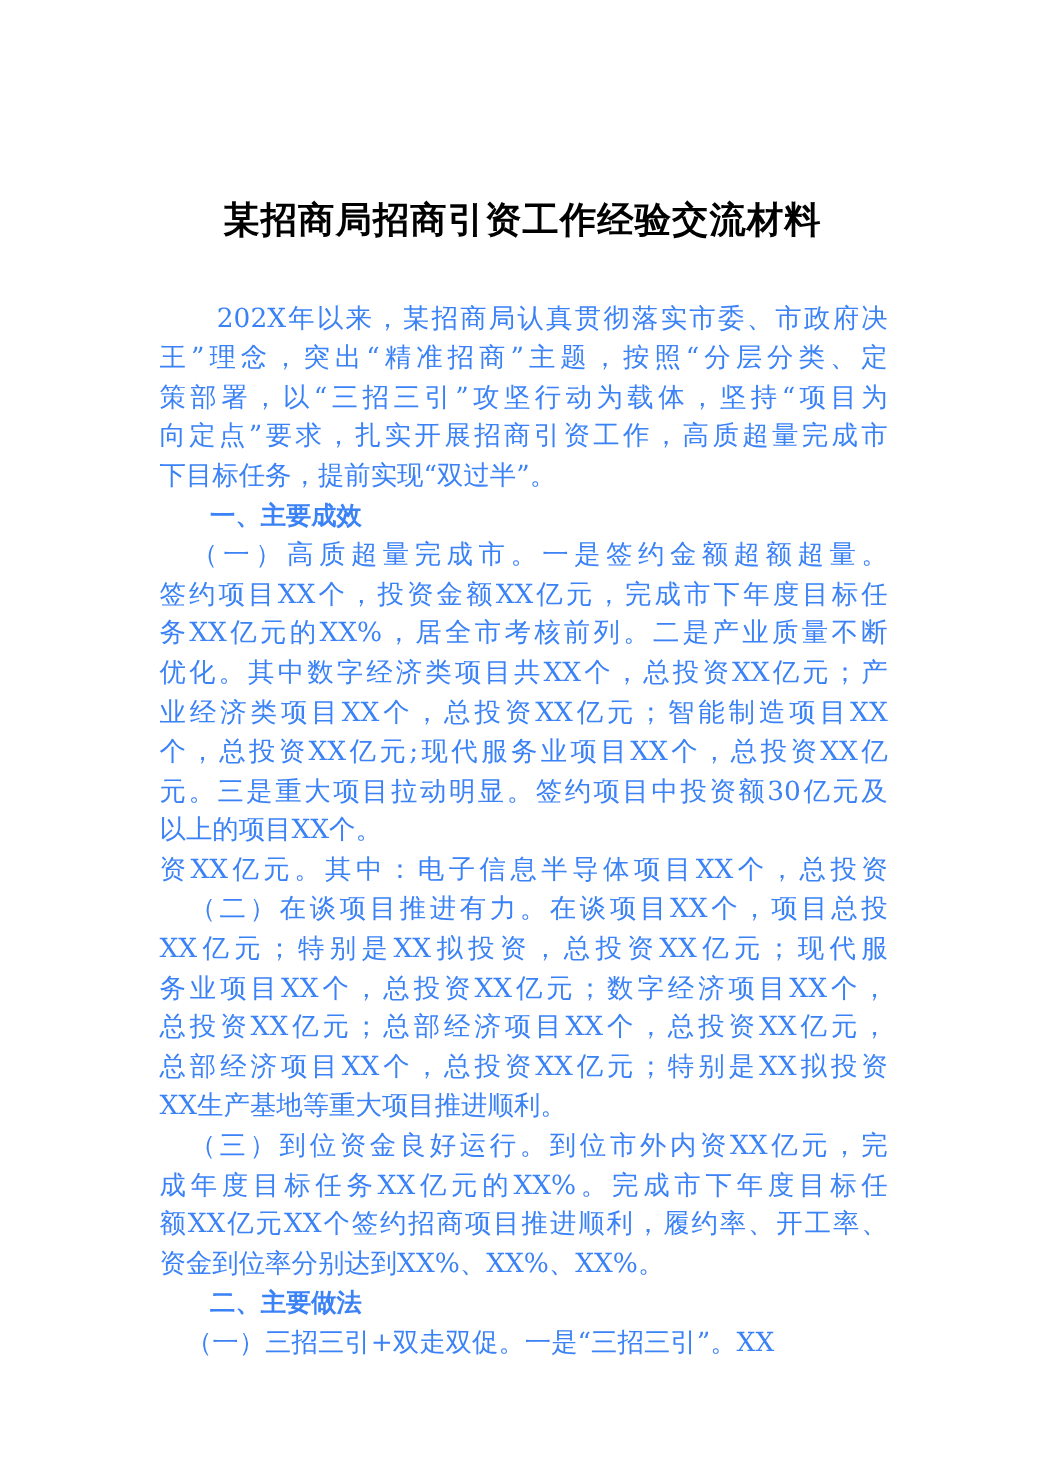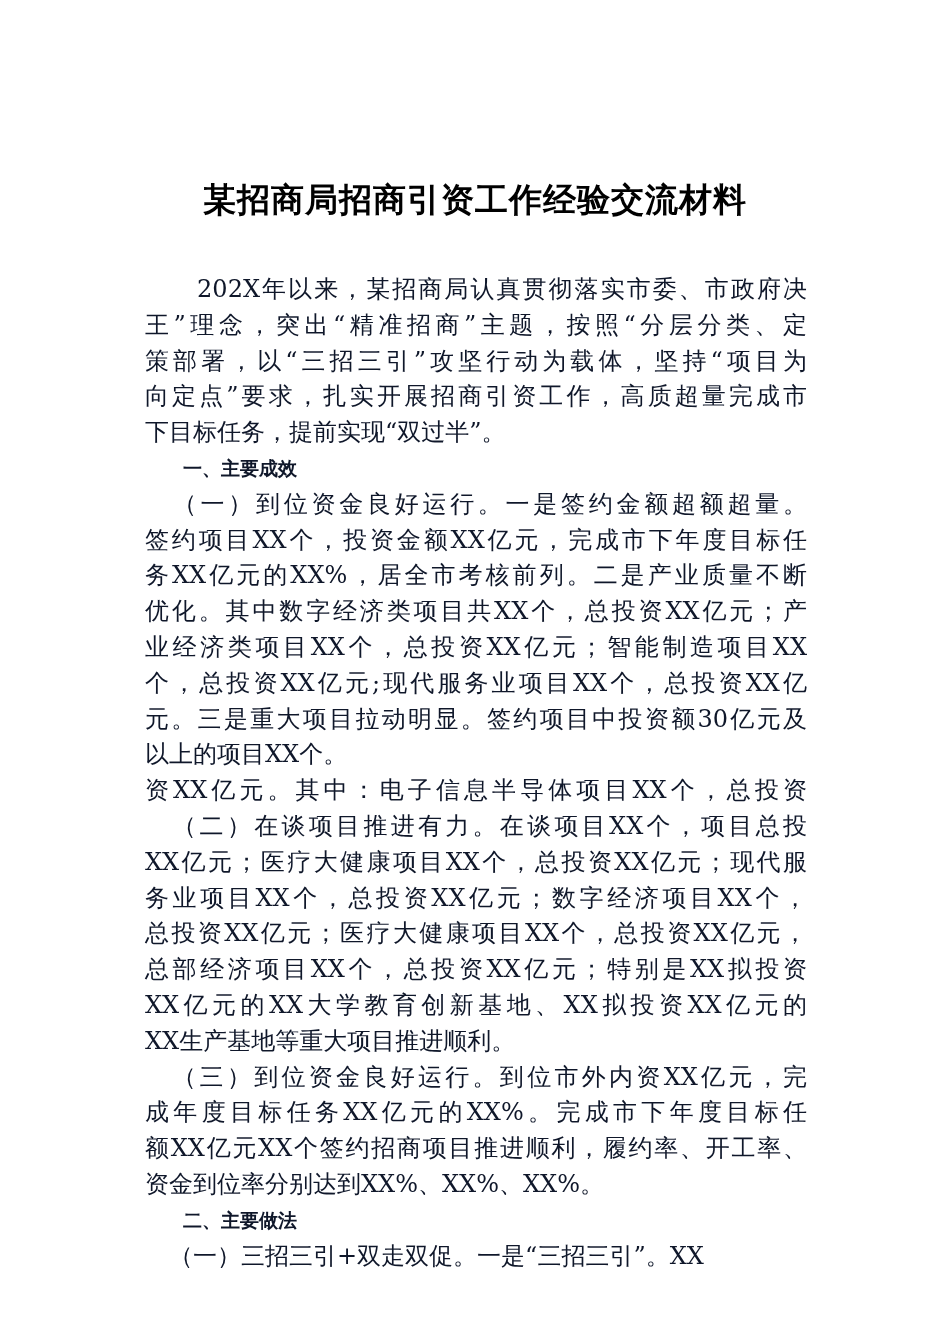--- a/index.html
+++ b/index.html
@@ -7,61 +7,60 @@
   .page { position: absolute; left: 0; top: 16px; width: 950px; height: 1344px; background: #fff; }
   .title {
     position: absolute; left: 0; width: 950px; top: 162px;
     text-align: center;
     font-family: "DejaVu Serif", serif;
     font-weight: bold; font-size: 33px; letter-spacing: 1px; color: #000;
   }
   .body {
     position: absolute; left: 145px; top: 256px; width: 662px;
     font-family: "DejaVu Serif", "Liberation Serif", serif;
-    font-size: 24px; line-height: 35.8px; color: #0f172a;
+    font-size: 24px; line-height: 35.8px; color: #3b82f6;
     text-align: justify; text-justify: inter-character;
   }
-  .body .h1 { font-family: Liberation Sans, sans-serif; font-weight: bold; font-size: 19px; }
+  .body .h1 { font-family: Liberation Sans, sans-serif; font-weight: bold; font-size: 23px; }
   .line { display: block; white-space: nowrap; text-align-last: justify; }
   .line.last { text-align-last: left; }
 </style>
 </head>
 <body>
 
 <div class="page">
   <div class="title">某招商局招商引资工作经验交流材料</div>
   <div class="body" id="doc-body">
       <div>
         <span class="line">　　202X年以来，某招商局认真贯彻落实市委、市政府决</span>
         <span class="line">王”理念，突出“精准招商”主题，按照“分层分类、定</span>
         <span class="line">策部署，以“三招三引”攻坚行动为载体，坚持“项目为</span>
         <span class="line">向定点”要求，扎实开展招商引资工作，高质超量完成市</span>
         <span class="line last">下目标任务，提前实现“双过半”。</span>
       </div>
       <div class="h1">
         <span class="line last">　　一、主要成效</span>
       </div>
       <div>
-        <span class="line">　（一）到位资金良好运行。一是签约金额超额超量。</span>
+        <span class="line">　（一）高质超量完成市。一是签约金额超额超量。</span>
         <span class="line">签约项目XX个，投资金额XX亿元，完成市下年度目标任</span>
         <span class="line">务XX亿元的XX%，居全市考核前列。二是产业质量不断</span>
         <span class="line">优化。其中数字经济类项目共XX个，总投资XX亿元；产</span>
         <span class="line">业经济类项目XX个，总投资XX亿元；智能制造项目XX</span>
         <span class="line">个，总投资XX亿元;现代服务业项目XX个，总投资XX亿</span>
         <span class="line">元。三是重大项目拉动明显。签约项目中投资额30亿元及</span>
         <span class="line last">以上的项目XX个。</span>
       </div>
       <div>
         <span class="line">资XX亿元。其中：电子信息半导体项目XX个，总投资</span>
         <span class="line">　（二）在谈项目推进有力。在谈项目XX个，项目总投</span>
-        <span class="line">XX亿元；医疗大健康项目XX个，总投资XX亿元；现代服</span>
+        <span class="line">XX亿元；特别是XX拟投资，总投资XX亿元；现代服</span>
         <span class="line">务业项目XX个，总投资XX亿元；数字经济项目XX个，</span>
-        <span class="line">总投资XX亿元；医疗大健康项目XX个，总投资XX亿元，</span>
+        <span class="line">总投资XX亿元；总部经济项目XX个，总投资XX亿元，</span>
         <span class="line">总部经济项目XX个，总投资XX亿元；特别是XX拟投资</span>
-        <span class="line">XX亿元的XX大学教育创新基地、XX拟投资XX亿元的</span>
         <span class="line last">XX生产基地等重大项目推进顺利。</span>
       </div>
       <div>
         <span class="line">　（三）到位资金良好运行。到位市外内资XX亿元，完</span>
         <span class="line">成年度目标任务XX亿元的XX%。完成市下年度目标任</span>
         <span class="line">额XX亿元XX个签约招商项目推进顺利，履约率、开工率、</span>
         <span class="line last">资金到位率分别达到XX%、XX%、XX%。</span>
       </div>
       <div class="h1">
         <span class="line last">　　二、主要做法</span>

